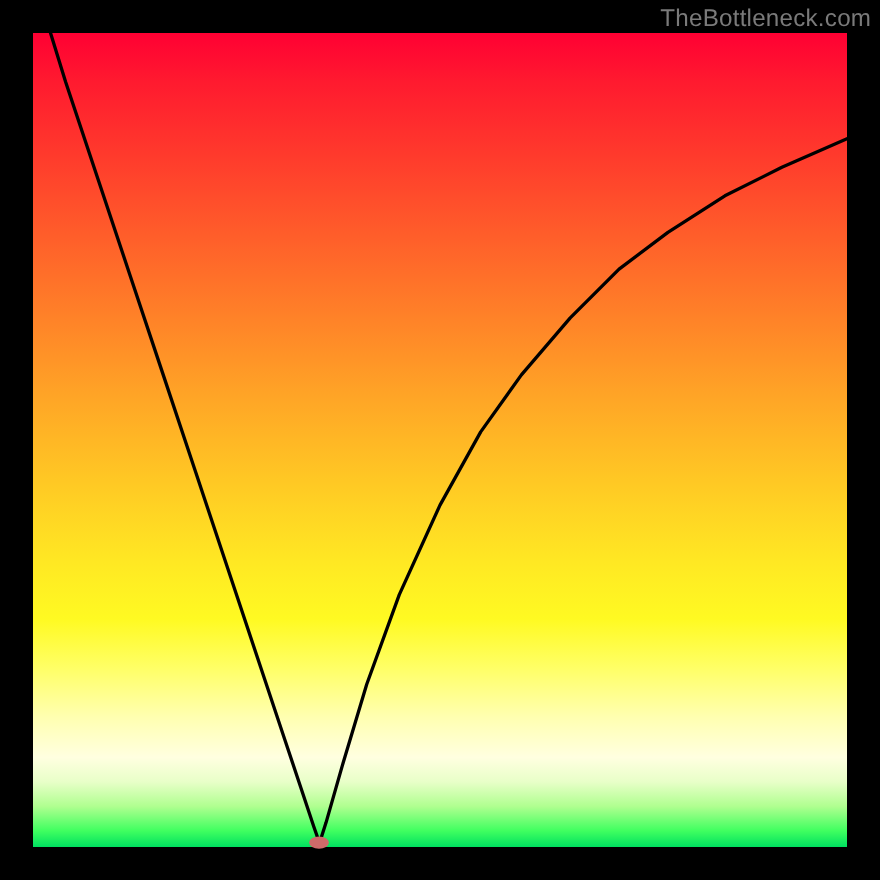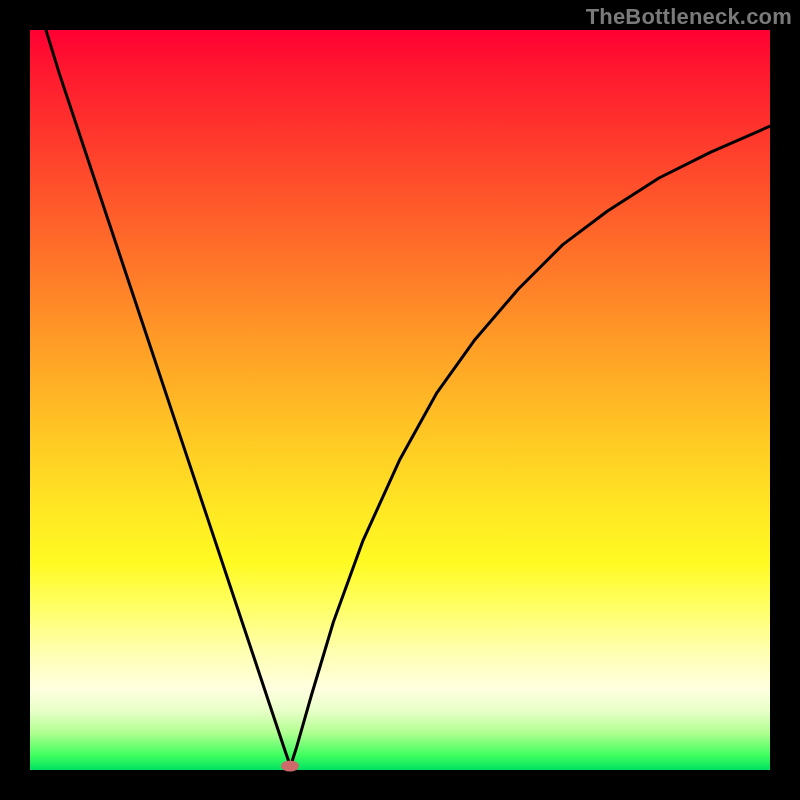--- a/index.html
+++ b/index.html
@@ -33,21 +33,21 @@
       #b0ff90 95%,
       #40ff60 98%,
       #00e060 100%);
   }
   .watermark {
     position: absolute;
     top: 4px;
     right: 8px;
     font-family: Arial, Helvetica, sans-serif;
     font-size: 22px;
-    font-weight: 700;
+    font-weight: 400;
     color: #7a7a7a;
     letter-spacing: 0.2px;
   }
   .marker {
     position: absolute;
     width: 18px;
     height: 11px;
     border-radius: 50%;
     background: #cf6a6a;
     transform: translate(-50%, -50%);

